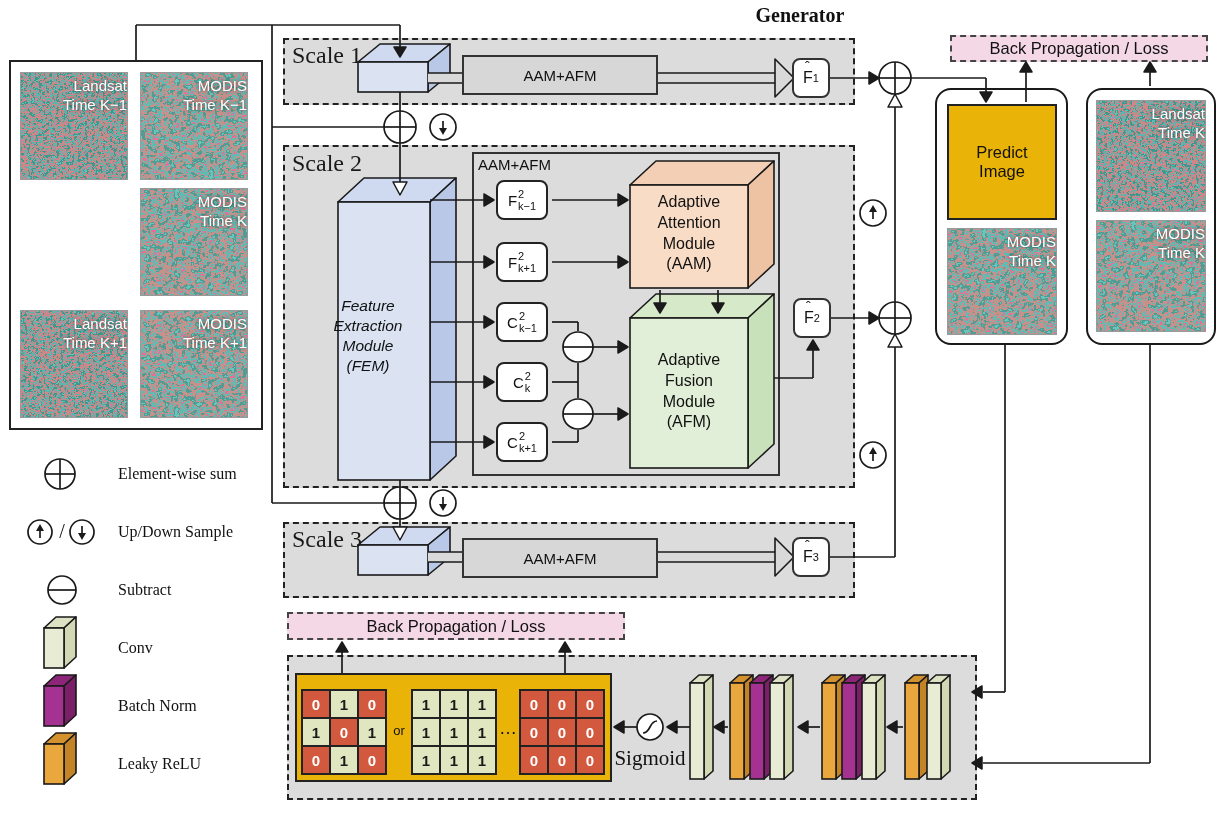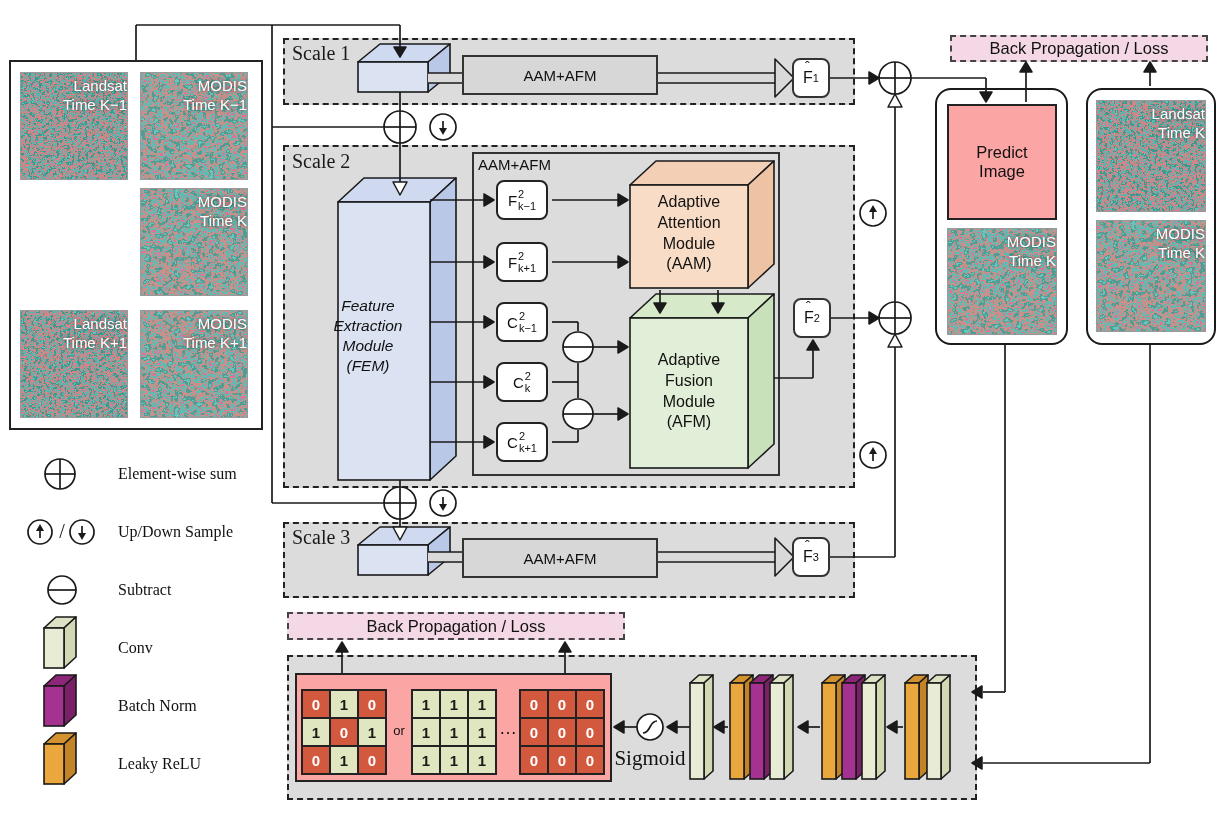--- a/index.html
+++ b/index.html
@@ -5,26 +5,26 @@
   html,body{margin:0;padding:0;background:#fff;}
   #canvas{position:relative;width:1227px;height:817px;background:#fff;overflow:hidden;
           font-family:"Liberation Sans",sans-serif;color:#111;}
   .abs{position:absolute;box-sizing:border-box;}
   .z1{z-index:1;} .z3{z-index:3;}
   #overlay{position:absolute;left:0;top:0;z-index:2;pointer-events:none;}
   .serif{font-family:"Liberation Serif",serif;}
   .pre{white-space:pre-line;}
   .ctr{display:flex;align-items:center;justify-content:center;text-align:center;}
   .dashedbox{background:var(--c-scale-bg);border:2px dashed #222;}
-  .scale-label{font-family:"Liberation Serif",serif;font-size:20px;color:#1a1a1a;}
+  .scale-label{font-family:"Liberation Serif",serif;font-size:24px;color:#1a1a1a;}
   .title{font-family:"Liberation Serif",serif;font-weight:bold;font-size:20px;text-align:center;}
   .innerbox{background:var(--c-scale-bg);border:2px solid #333;}
   .graybox{background:#d7d7d7;border:2px solid #333;font-size:15px;}
   .pinkbox{background:var(--c-pink);border:2px dashed #444;font-size:16.5px;}
-  .whitebox{background:#fca5a5;border:2px solid #222;}
+  .whitebox{background:#eab308;border:2px solid #222;}
   .roundctr{background:#fff;border:2.5px solid #1a1a1a;border-radius:16px;}
   .featbox{background:#fff;border:2px solid #222;border-radius:8px;font-size:15px;}
   .fhatbox{background:#fff;border:2.2px solid #333;border-radius:8px;font-size:16px;}
   .ss{display:inline-flex;flex-direction:column;align-items:flex-start;font-size:11px;
       line-height:1.05;margin-left:1px;transform:translateY(1px);}
   .fhat{position:relative;display:inline-block;}
   .hatmark{position:absolute;top:-10px;left:2px;font-size:14px;}
   .fsup{font-size:11px;vertical-align:super;}
   .sat{overflow:hidden;border:1px solid #999;}
   .sat svg{display:block;}
@@ -309,20 +309,21 @@
         <circle cx="82" cy="532" r="12" fill="#fff" stroke="var(--c-line)" stroke-width="1.7"></circle>
         <line x1="82" y1="526" x2="82" y2="533" stroke="var(--c-line)" stroke-width="1.7"></line>
         <polygon points="82,540 78,533 86,533" fill="var(--c-line)"></polygon>
       </g>
       <g>
         <circle cx="650" cy="727" r="13" fill="#fff" stroke="var(--c-line)" stroke-width="1.7"></circle>
         <path d="M 643,733 C 651,733 649,721 657,721" fill="none" stroke="var(--c-line)" stroke-width="1.7"></path>
       </g>
     </svg>
 
+  <div class="abs z3 title" style="left:710px;top:4px;width:180px;">Generator</div>
 
   <div class="abs z3 scale-label" style="left:292px;top:42px;">Scale 1</div>
   <div class="abs z3 scale-label" style="left:292px;top:150px;">Scale 2</div>
   <div class="abs z3 scale-label" style="left:292px;top:526px;">Scale 3</div>
   <div class="abs z3" style="left:478px;top:156px;font-size:15px;">AAM+AFM</div>
 
   <div class="abs z3 graybox ctr" style="left:462px;top:55px;width:196px;height:40px;">
       <span>AAM+AFM</span>
     </div>
   <div class="abs z3 graybox ctr" style="left:462px;top:538px;width:196px;height:40px;">

